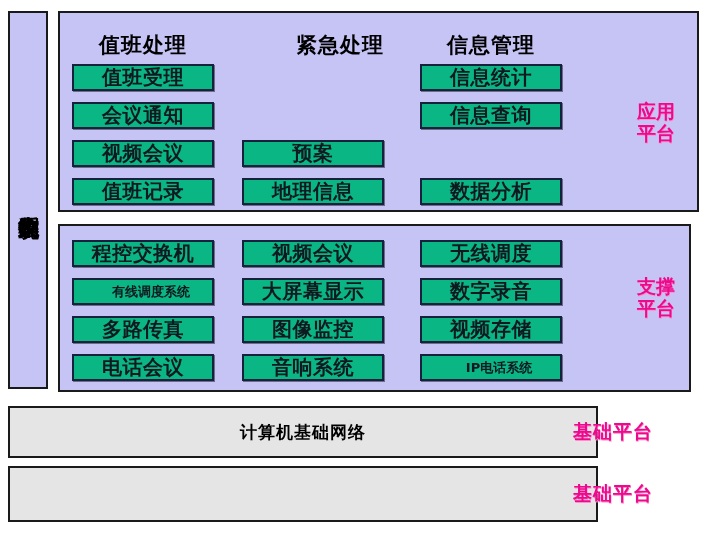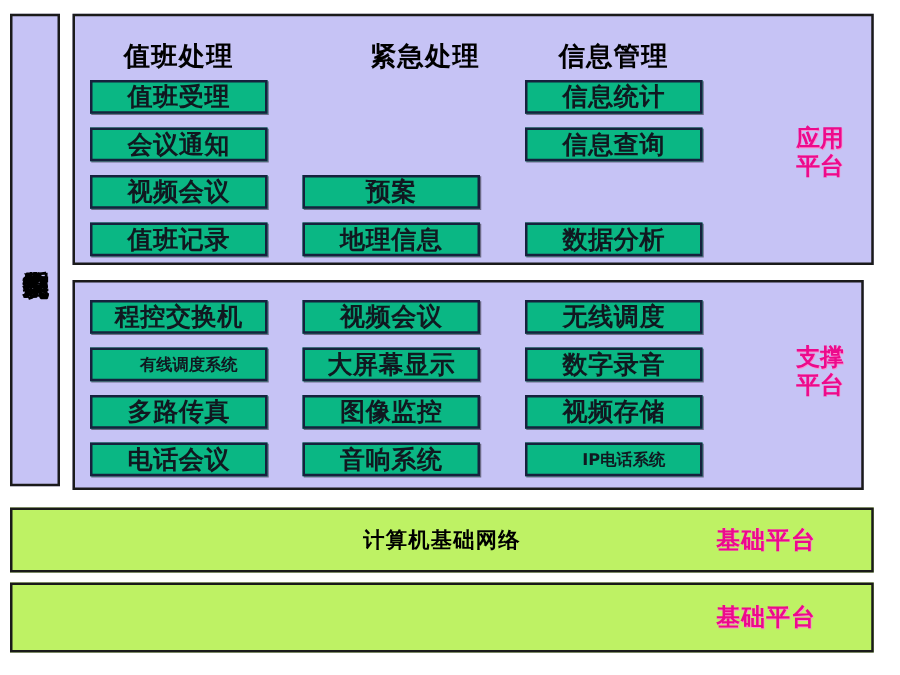--- a/index.html
+++ b/index.html
@@ -131,22 +131,22 @@
   #tag-support {
     left: 556px;
     top: 50px;
     width: 80px;
   }
 
   
   .base-bar {
     position: absolute;
     left: 8px;
-    width: 691px;
-    background: #bef264;
+    width: 590px;
+    background: #e5e5e5;
     border: 2px solid #1a1a1a;
     box-sizing: border-box;
   }
   #bar-network { top: 406px; height: 52px; }
   #bar-cabling { top: 466px; height: 56px; }
 
   .base-bar-title {
     position: absolute;
     left: 0;
     right: 0;

